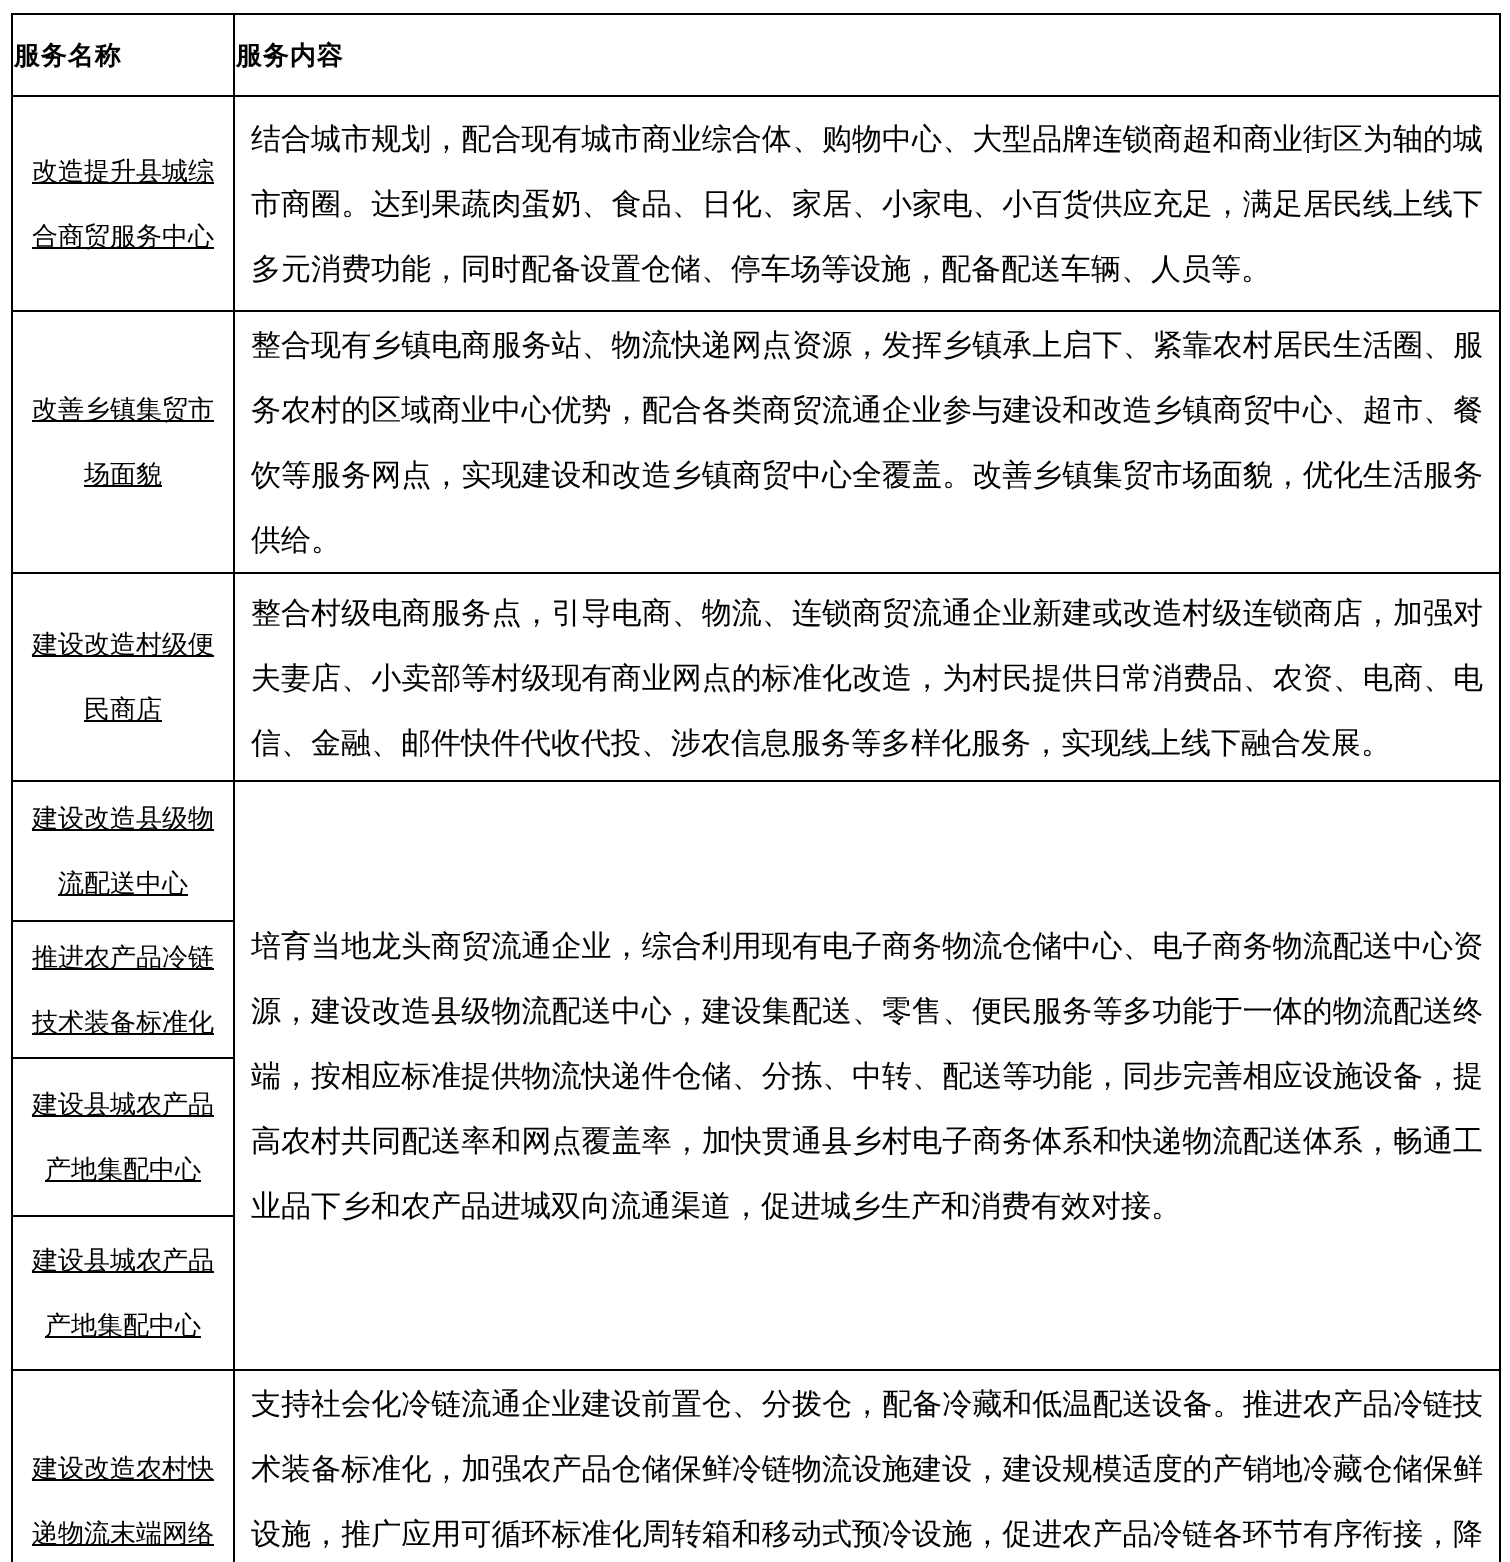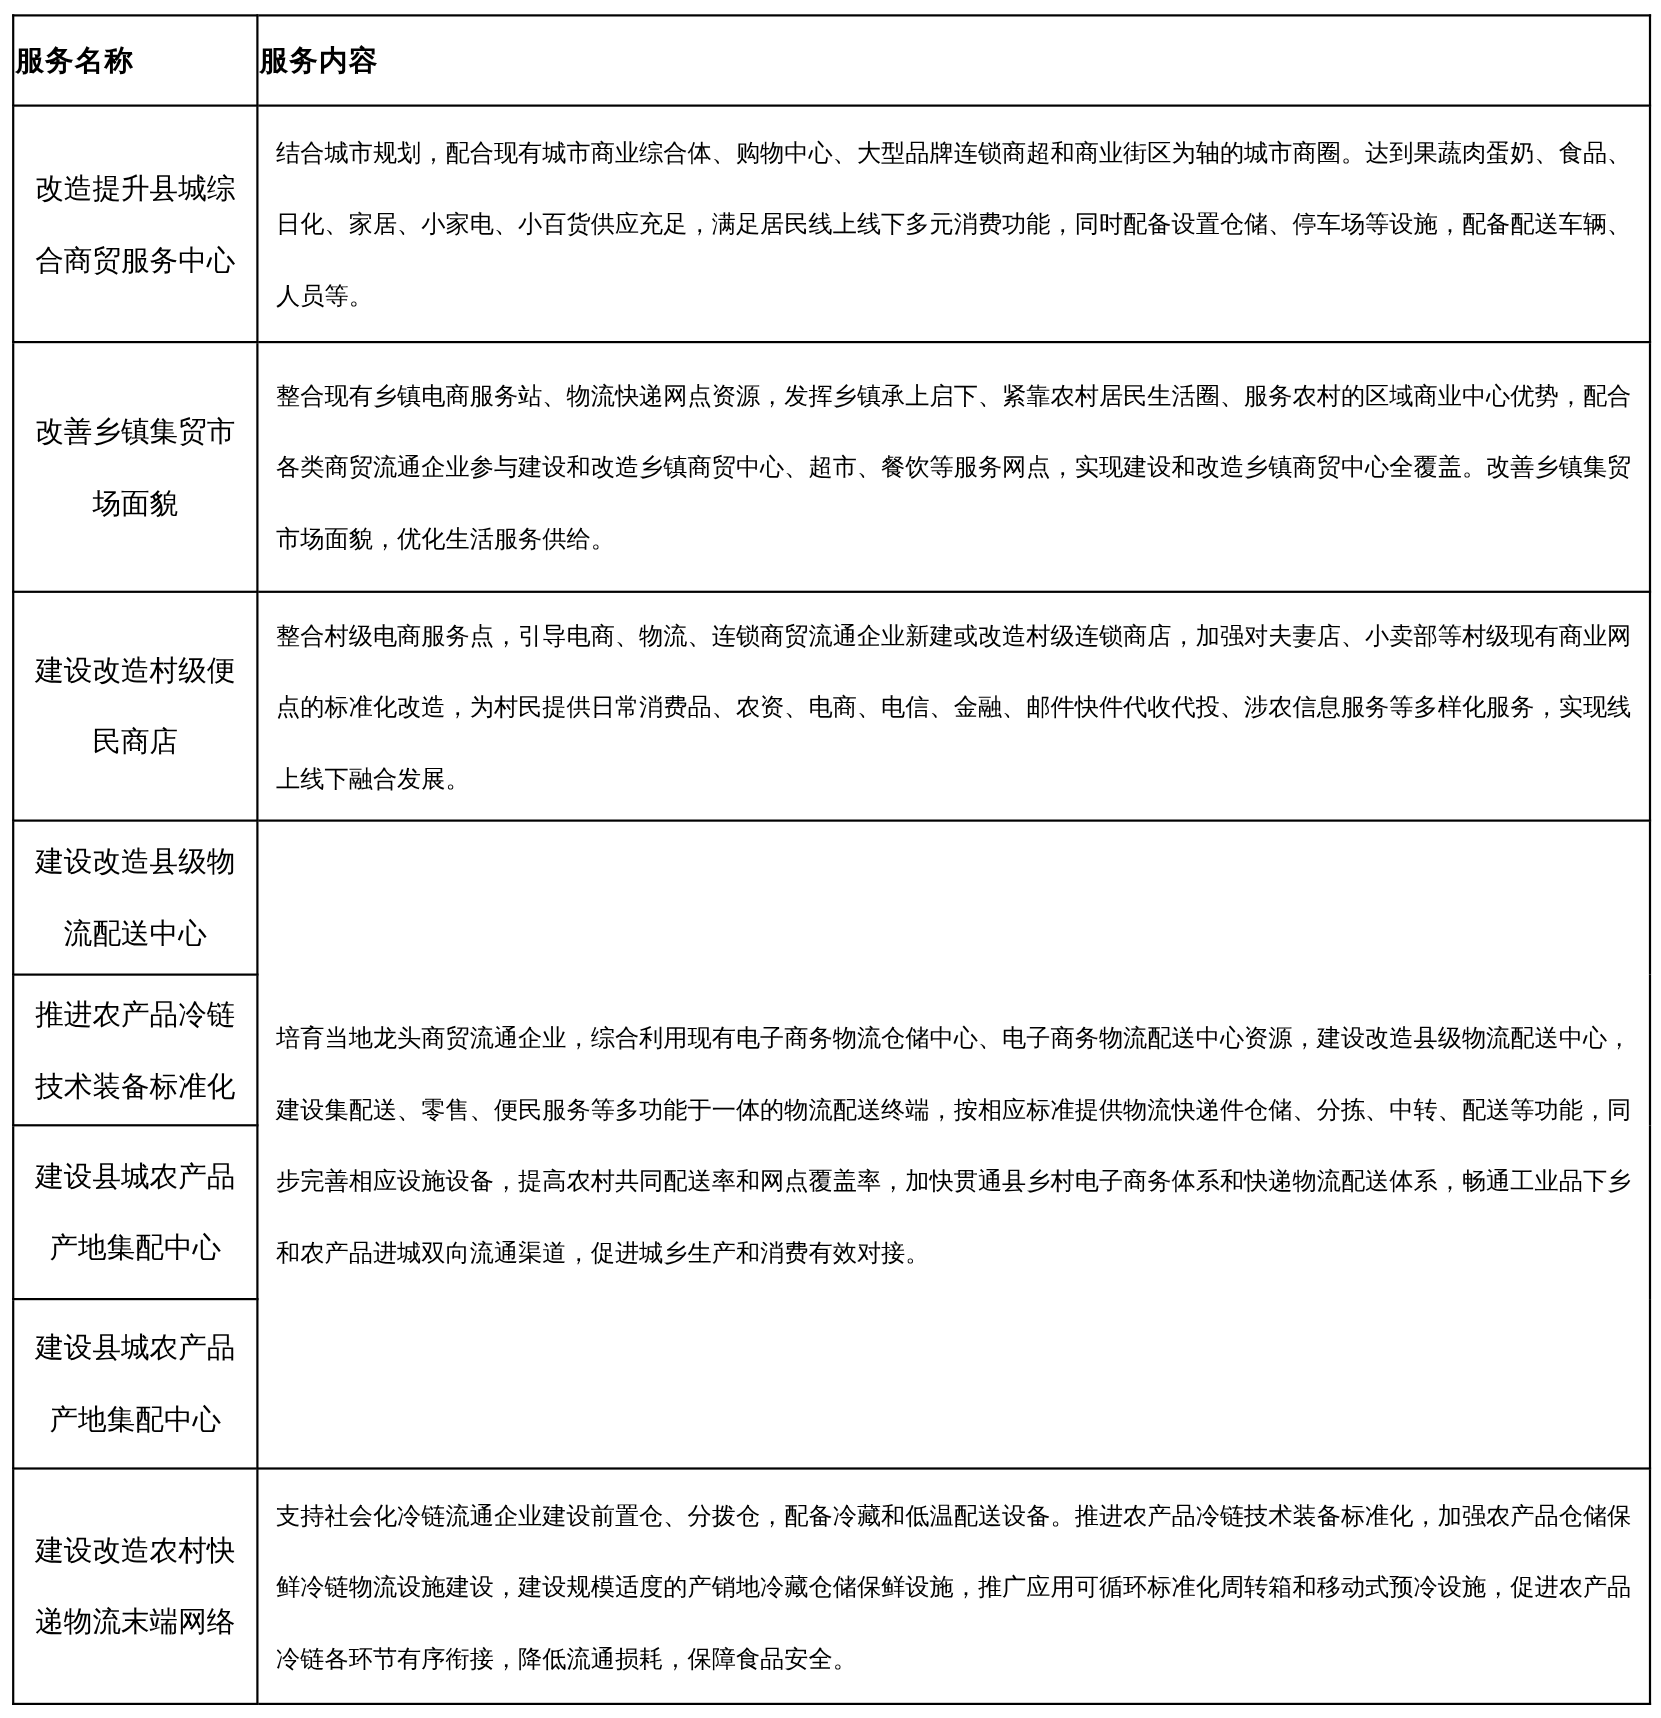--- a/index.html
+++ b/index.html
@@ -40,23 +40,24 @@
     vertical-align: middle;
     letter-spacing: 1px;
   }
   td.name {
     font-size: 26px;
     font-weight: 400;
     text-align: center;
     vertical-align: middle;
     line-height: 65px;
     padding: 0 10px;
+    text-decoration: underline;
   }
   td.content {
-    font-size: 22px;
+    font-size: 30px;
     font-weight: 400;
     text-align: justify;
     vertical-align: middle;
     line-height: 65px;
     padding: 0 16px;
     word-break: break-all;
   }
   tr.r1 { height: 215px; }
   tr.r2 { height: 227px; }
   tr.r3 { height: 208px; }

